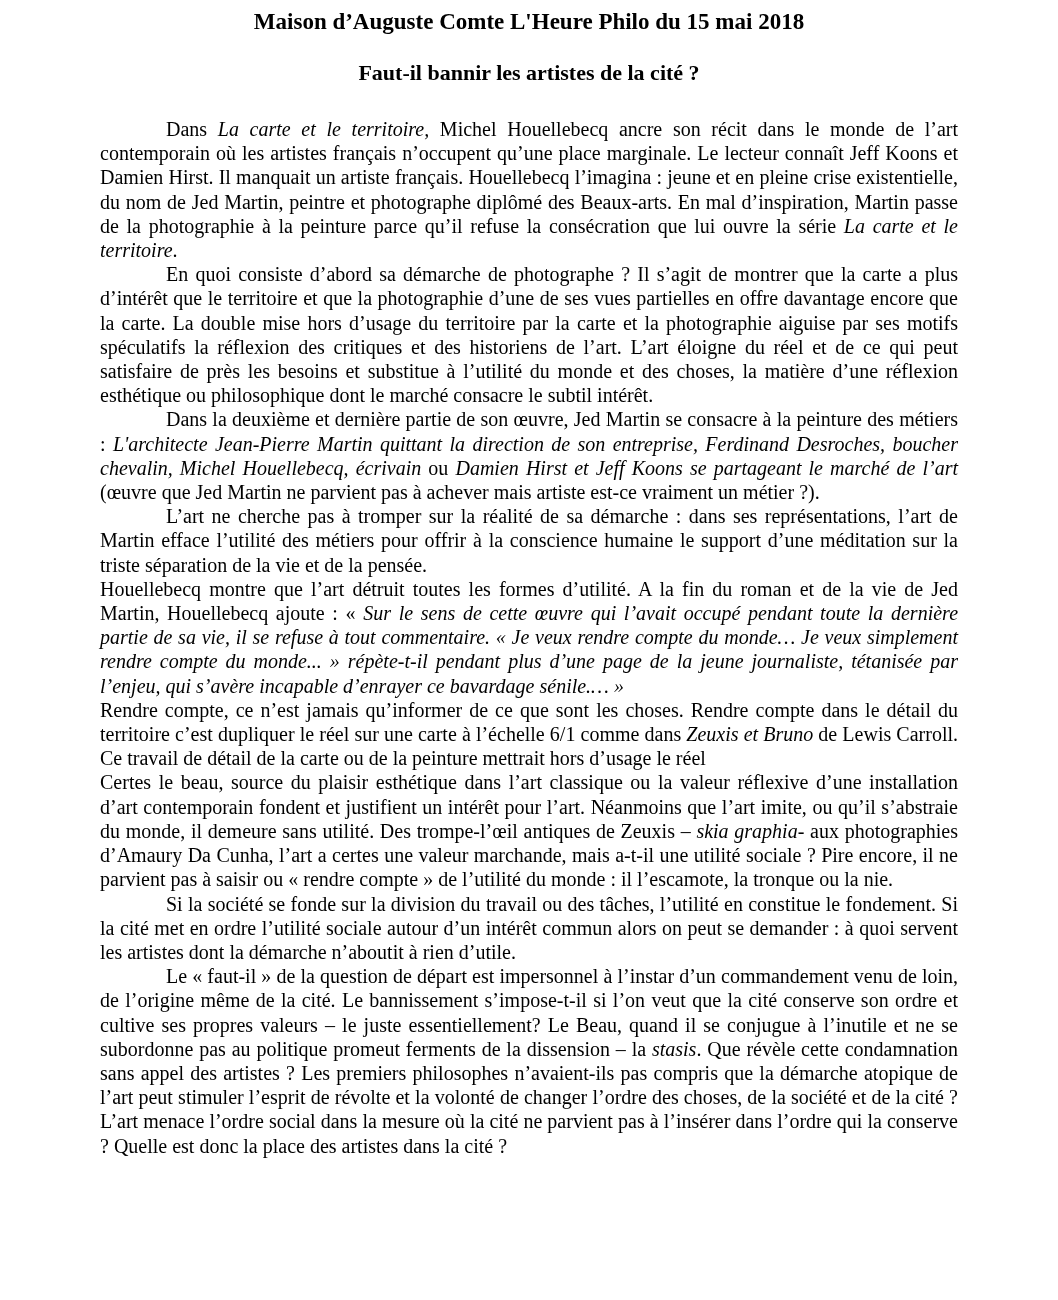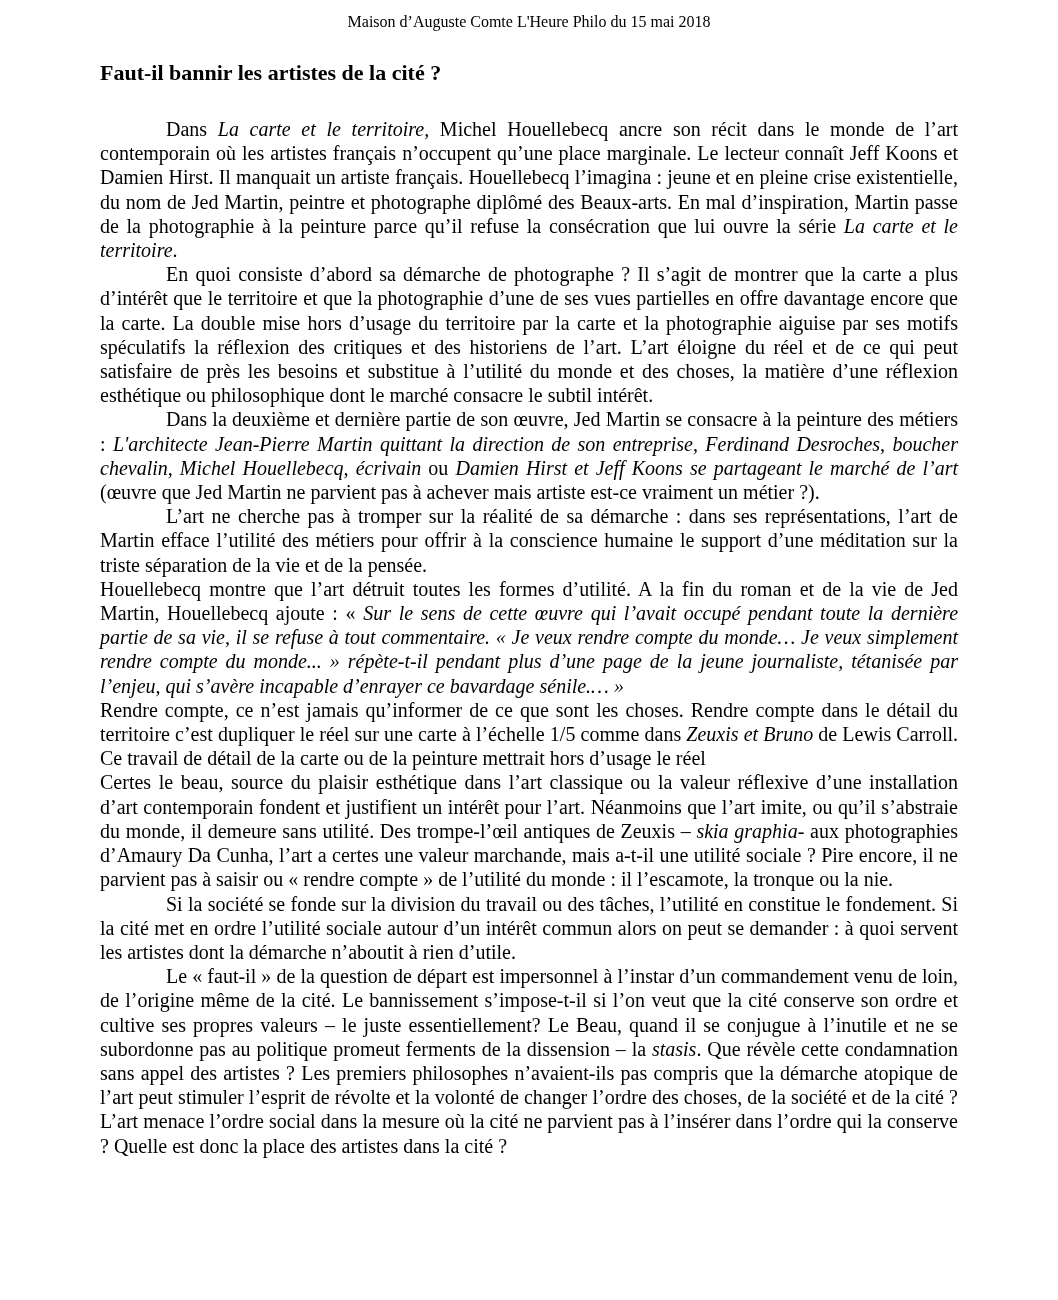--- a/index.html
+++ b/index.html
@@ -15,30 +15,30 @@
     overflow: hidden;
   }
   .page {
     box-sizing: border-box;
     width: 1058px;
     height: 1300px;
     padding: 8px 100px 0 100px;
     background: #ffffff;
   }
   .doc-title {
-    font-size: 16px;
-    font-weight: normal;
+    font-size: 23px;
+    font-weight: bold;
     text-align: center;
     margin: 0;
     line-height: 27px;
   }
   .doc-subtitle {
     font-size: 22px;
     font-weight: bold;
-    text-align: left;
+    text-align: center;
     margin: 24px 0 0 0;
     line-height: 27px;
   }
   .doc-body {
     margin-top: 31px;
     font-size: 20px;
     line-height: 24.2px;
     text-align: justify;
   }
   .para {
@@ -57,18 +57,18 @@
 
 <div class="page">
   <h1 class="doc-title">Maison d’Auguste Comte L'Heure Philo du 15 mai 2018</h1>
   <h2 class="doc-subtitle">Faut-il bannir les artistes de la cité ?</h2>
   <div class="doc-body">
       <p class="para indent"><span>Dans </span><em>La carte et le territoire,</em><span> Michel Houellebecq ancre son récit dans le monde de l’art contemporain où les artistes français n’occupent qu’une place marginale. Le lecteur connaît Jeff Koons et Damien Hirst. Il manquait un artiste français. Houellebecq l’imagina : jeune et en pleine crise existentielle, du nom de Jed Martin, peintre et photographe diplômé des Beaux-arts. En mal d’inspiration, Martin passe de la photographie à la peinture parce qu’il refuse la consécration que lui ouvre la série  </span><em>La carte et le territoire</em><span>.</span></p>
       <p class="para indent"><span>En quoi consiste d’abord sa démarche de photographe ? Il s’agit de montrer que la carte a plus d’intérêt que le territoire et que la photographie d’une de ses vues partielles en offre davantage encore que la carte. La double mise hors d’usage du territoire par la carte et la photographie aiguise par ses motifs spéculatifs la réflexion des critiques et des historiens de l’art. L’art éloigne du réel et de ce qui peut satisfaire de près les besoins et substitue à l’utilité du monde et des choses, la matière d’une réflexion esthétique ou philosophique dont le marché consacre le subtil intérêt.</span></p>
       <p class="para indent"><span>Dans la deuxième et dernière partie de son œuvre, Jed Martin se consacre à la peinture des métiers : </span><em>L'architecte Jean-Pierre Martin quittant la direction de son entreprise, Ferdinand Desroches, boucher chevalin, Michel Houellebecq, écrivain</em><span> ou </span><em>Damien Hirst et Jeff Koons se partageant le marché de l’art</em><span> (œuvre que Jed Martin ne parvient pas à achever mais artiste est-ce vraiment un métier ?).</span></p>
       <p class="para indent"><span>L’art ne cherche pas à tromper sur la réalité de sa démarche : dans ses représentations, l’art de Martin efface l’utilité des métiers pour offrir à la conscience humaine le support d’une méditation sur la triste séparation de la vie et de la pensée.</span></p>
       <p class="para"><span>Houellebecq montre que l’art détruit toutes les formes d’utilité. A la fin du roman et de la vie de Jed Martin, Houellebecq ajoute : «  </span><em>Sur le sens de cette œuvre qui l’avait occupé pendant toute la dernière partie de sa vie, il se refuse à tout commentaire. «  Je veux rendre compte du monde… Je veux simplement rendre compte du monde... » répète-t-il pendant plus d’une page de la jeune journaliste, tétanisée par l’enjeu, qui s’avère incapable d’enrayer ce bavardage sénile.… »</em></p>
-      <p class="para"><span>Rendre compte, ce n’est jamais qu’informer de ce que sont les choses. Rendre compte dans le détail du territoire c’est dupliquer le réel sur une carte à l’échelle 1/5 comme dans </span><em>Zeuxis et Bruno</em><span> de Lewis Carroll.  Ce travail de détail de la carte ou de la peinture mettrait hors d’usage le réel</span></p>
+      <p class="para"><span>Rendre compte, ce n’est jamais qu’informer de ce que sont les choses. Rendre compte dans le détail du territoire c’est dupliquer le réel sur une carte à l’échelle 6/1 comme dans </span><em>Zeuxis et Bruno</em><span> de Lewis Carroll.  Ce travail de détail de la carte ou de la peinture mettrait hors d’usage le réel</span></p>
       <p class="para"><span>Certes le beau, source du plaisir esthétique dans l’art classique ou la valeur réflexive d’une installation d’art contemporain fondent et justifient un intérêt pour l’art. Néanmoins que l’art imite, ou qu’il s’abstraie du monde, il demeure sans utilité. Des trompe-l’œil antiques de Zeuxis – </span><em>skia graphia</em><span>- aux photographies d’Amaury Da Cunha, l’art a certes une valeur marchande, mais a-t-il une utilité sociale ? Pire encore, il ne parvient pas à saisir ou «  rendre compte » de l’utilité du monde : il l’escamote, la tronque ou la nie.</span></p>
       <p class="para indent"><span>Si la société se fonde sur la division du travail ou des tâches, l’utilité en constitue le fondement. Si la cité met en ordre l’utilité sociale autour d’un intérêt commun alors on peut se demander : à quoi servent les artistes dont la démarche n’aboutit à rien d’utile.</span></p>
       <p class="para indent"><span>Le « faut-il » de la question de départ est impersonnel à l’instar d’un commandement venu de loin, de l’origine même de la cité. Le bannissement s’impose-t-il si l’on veut que la cité conserve son ordre et cultive ses propres valeurs – le juste essentiellement? Le Beau, quand il se conjugue à l’inutile et ne se subordonne pas au politique promeut ferments de la dissension – la </span><em>stasis</em><span>. Que révèle cette condamnation sans appel des artistes ? Les premiers philosophes n’avaient-ils pas compris que la démarche atopique de l’art peut stimuler l’esprit de révolte et la volonté de changer l’ordre des choses, de la société et de la cité ? L’art menace l’ordre social dans la mesure où la cité ne parvient pas à l’insérer dans l’ordre qui la conserve ? Quelle est donc la place des artistes dans la cité ?</span></p>
     </div>
 </div>
 
 </body></html>

